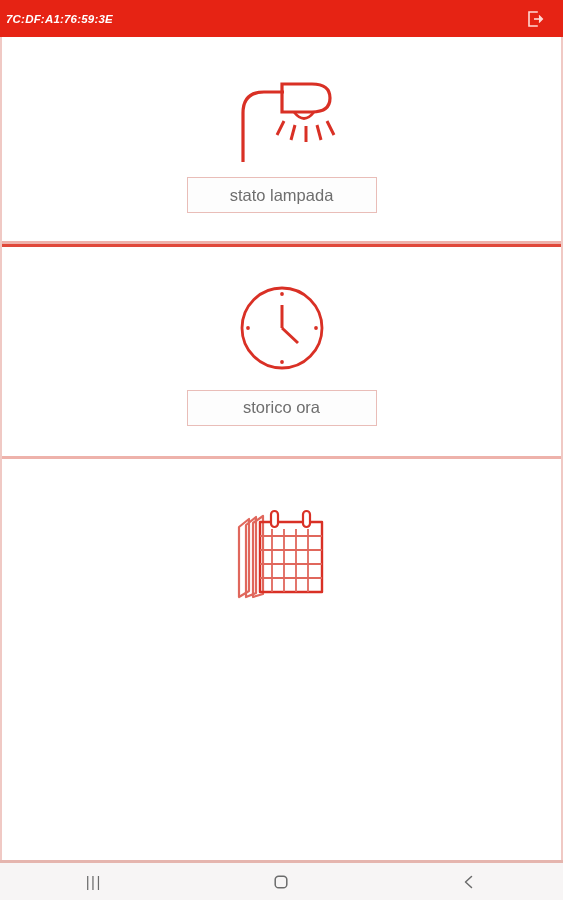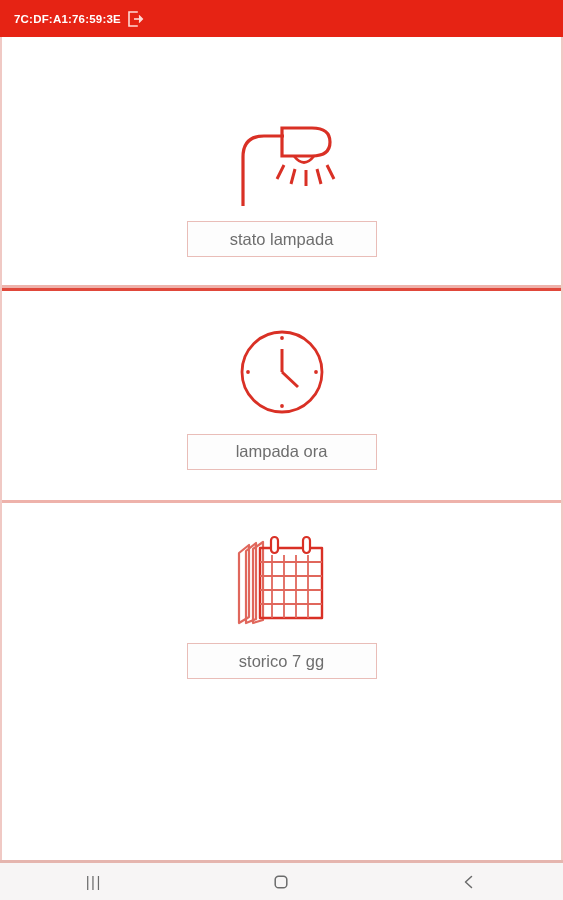--- a/index.html
+++ b/index.html
@@ -20,22 +20,24 @@
     display: flex;
     flex-direction: column;
   }
 
   
   .header {
     height: 37px;
     background: #e62314;
     display: flex;
     align-items: center;
-    padding: 0 14px 0 14px;
-    flex: 0 0 auto;
+    justify-content: space-between;
+    padding: 0 14px 0 6px;
+    flex: 0 0 auto;
+    font-style: italic;
   }
 
   .header-title {
     color: #ffffff;
     font-size: 11.5px;
     font-weight: bold;
     letter-spacing: 0.2px;
     white-space: nowrap;
   }
 
@@ -61,21 +63,21 @@
 
   .panel {
     display: flex;
     flex-direction: column;
     align-items: center;
     justify-content: center;
     background: #ffffff;
     position: relative;
   }
 
-  .panel-1 { height: 204px; margin-top: 44px; }
+  .panel-1 { height: 204px; }
   .panel-2 { height: 208px; }
   .panel-3 { height: 209px; }
   .panel-4 { height: 204px; }
 
   .divider-soft {
     height: 3px;
     background: #eeb2ab;
     flex: 0 0 auto;
   }
   .divider-strong {
@@ -191,21 +193,21 @@
             <circle cx="84" cy="50" r="1.9"></circle>
             <circle cx="50" cy="84" r="1.9"></circle>
             <circle cx="16" cy="50" r="1.9"></circle>
           </g>
           <g fill="none" stroke="#d93025" stroke-width="3" stroke-linecap="butt">
             <line x1="50" y1="50" x2="50" y2="27"></line>
             <line x1="50" y1="50" x2="66" y2="65"></line>
           </g>
         </svg>
       </div>
-      <div class="action-btn">lampada ora</div>
+      <div class="action-btn">storico ora</div>
     </div>
 
     <div class="divider-soft"></div>
 
     <div class="panel panel-4">
       <div class="icon-wrap">
         <svg width="110" height="100" viewBox="0 0 110 100">
           <g fill="none" stroke="#e0675c" stroke-width="2.2" stroke-linejoin="round">
             <path d="M12 22 L22 14 L22 86 L12 92 Z"></path>
             <path d="M19 20 L29 12 L29 88 L19 92 Z"></path>
@@ -225,21 +227,20 @@
             <line x1="69" y1="24" x2="69" y2="87"></line>
             <line x1="81" y1="24" x2="81" y2="87"></line>
           </g>
 
           <g fill="#ffffff" stroke="#d93025" stroke-width="2.2">
             <rect x="44" y="6" width="7" height="16" rx="3.5"></rect>
             <rect x="76" y="6" width="7" height="16" rx="3.5"></rect>
           </g>
         </svg>
       </div>
-      <div class="action-btn">storico 7 gg</div>
     </div>
 
   </div>
 
   <div class="divider-bottom"></div>
 
   <div class="navbar">
     <div class="nav-btn">
       <span class="nav-recents">|||</span>
     </div>

